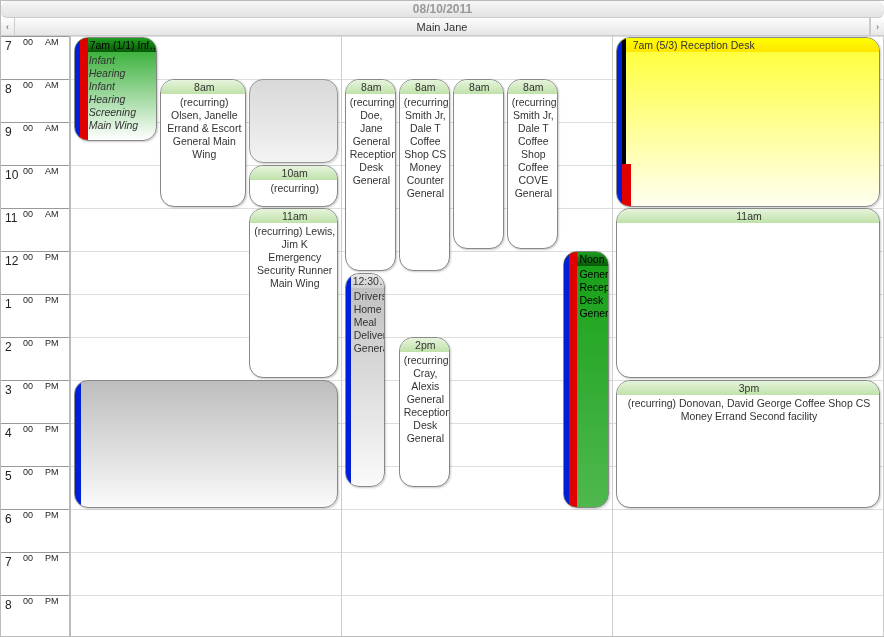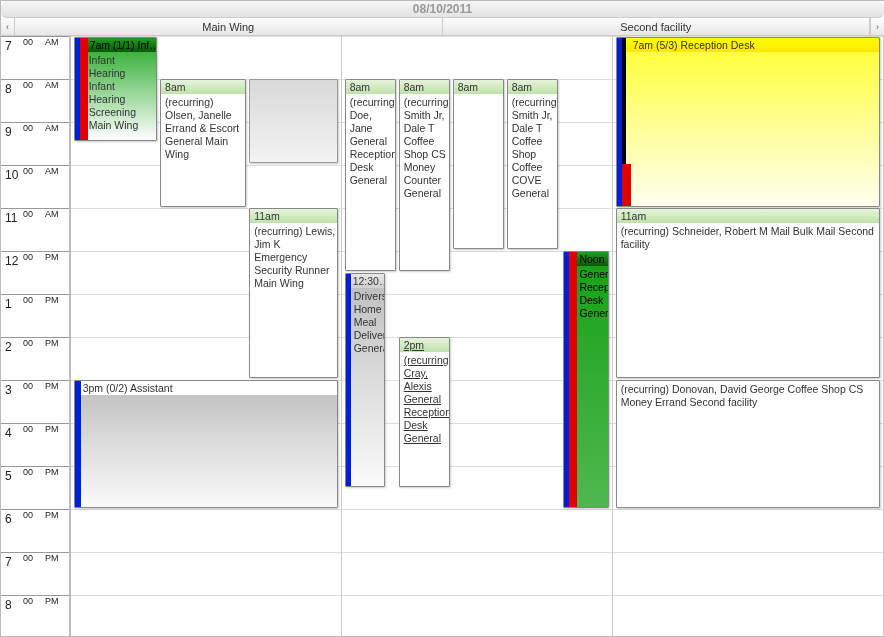--- a/index.html
+++ b/index.html
@@ -50,42 +50,42 @@
     position: absolute; left: 70px; top: 0; right: 0; height: 100%;
     display: flex;
   }
   .col {
     flex: 1; position: relative; border-right: 1px solid #ccc;
   }
   .gridline { position: absolute; left: 0; right: 0; border-top: 1px solid #ddd; }
 
   .appt {
     position: absolute;
-    border: 1px solid #888; border-radius: 1px;
+    border: 1px solid #888; border-radius: 14px;
     overflow: hidden;
     box-shadow: 1px 1px 2px rgba(0,0,0,0.2);
     font-size: 10.5px; line-height: 13px;
   }
   .appt .hdr {
     height: 14px; line-height: 14px; padding: 0 2px 0 4px;
     font-size: 10.5px; white-space: nowrap; overflow: hidden;
   }
   .appt .bar-left { position: absolute; left: 0; top: 0; bottom: 0; }
   .appt .bar-left .s1 { position: absolute; left: 0; top: 0; bottom: 0; }
   .appt .bar-left .s2 { position: absolute; top: 0; bottom: 0; }
   .appt .txt { padding: 2px 2px 2px 4px; }
-  .appt .txt.padleft { padding-left: 14px; }
+  .appt .txt.padleft { padding-left: 14px; font-style: italic; }
 
   .hdr.green { background: linear-gradient(#e6f4dc,#bfe2a9); }
   .hdr.darkgreen { background: linear-gradient(#1f9e1f,#085808); color: #000; }
   .hdr.grey { background: linear-gradient(#e8e8e8,#d0d0d0); }
   .hdr.yellow { background: linear-gradient(#ffff00,#ffe600); }
   .hdr.white { background: #fff; }
 
-  .bg-white { background: #fff; }
+  .bg-white { background: #fff; text-align: center; }
   .bg-greengrad { background: linear-gradient(#1fa61f,#fff); }
   .bg-greygrad { background: linear-gradient(#bdbdbd,#fafafa); }
   .bg-grey { background: linear-gradient(#d9d9d9,#f3f3f3); }
   .bg-yellowgrad { background: linear-gradient(#ffff30,#fffff0); }
   .bg-greenbody { background: linear-gradient(#16a016,#4fb84f); color: #000; }
 
   .stripe-blue { background: #0020d8; }
   .stripe-red  { background: #e00000; }
   .stripe-black{ background: #000; }
 </style>
@@ -95,22 +95,21 @@
 <div class="wrap">
 
   <div class="datebar">
     <span>08/10/2011</span>
   </div>
 
   <div class="colheads">
     <div class="navbtn">
       <span>‹</span>
     </div>
-    <div class="colhead">Main Wing</div>
-    <div class="colhead">Second facility</div>
+    <div class="colhead">Main Jane</div>
     <div class="navbtn right">
       <span>›</span>
     </div>
   </div>
 
   <div class="body">
 
     <div class="gutter">
       <div class="hourcell">
           <span class="h">7</span>
@@ -211,31 +210,34 @@
           <div class="txt padleft">Infant Hearing Infant Hearing Screening Main Wing</div>
         </div>
 
         <div class="appt bg-white" style="left:33%; width:32%; top:43px; height:128px;">
           <div class="hdr green">8am</div>
           <div class="txt">(recurring) Olsen, Janelle Errand &amp; Escort General Main Wing</div>
         </div>
 
         <div class="appt bg-grey" style="left:66%; width:33%; top:43px; height:84px; border-color:#999;"></div>
 
+        <div class="appt bg-white" style="left:66%; width:33%; top:129px; height:42px;">
+          <div class="hdr green">10am</div>
+          <div class="txt">(recurring)</div>
+        </div>
 
         <div class="appt bg-white" style="left:66%; width:33%; top:172px; height:170px;">
           <div class="hdr green">11am</div>
           <div class="txt">(recurring) Lewis, Jim K Emergency Security Runner Main Wing</div>
         </div>
 
         <div class="appt bg-greygrad" style="left:1%; width:98%; top:344px; height:128px;">
           <div class="bar-left" style="width:6px;">
               <div class="s1 stripe-blue" style="width:6px;"></div>
             </div>
-          <div class="hdr white" style="padding-left:8px;">3pm (0/2) Assistant</div>
         </div>
       </div>
 
       <div class="col">
         <div class="gridline" style="top:0"></div>
           <div class="gridline" style="top:43px"></div>
           <div class="gridline" style="top:86px"></div>
           <div class="gridline" style="top:129px"></div>
           <div class="gridline" style="top:172px"></div>
           <div class="gridline" style="top:215px"></div>
@@ -265,21 +267,21 @@
         </div>
 
         <div class="appt bg-greygrad" style="left:1%; width:15%; top:237px; height:214px;">
           <div class="bar-left" style="width:5px;">
               <div class="s1 stripe-blue" style="width:5px;"></div>
             </div>
           <div class="hdr grey" style="padding-left:7px;">12:30…</div>
           <div class="txt" style="padding-left:8px;">Drivers Home Meal Delivery General</div>
         </div>
 
-        <div class="appt bg-white" style="left:21%; width:19%; top:301px; height:150px;text-decoration:underline;">
+        <div class="appt bg-white" style="left:21%; width:19%; top:301px; height:150px;">
           <div class="hdr green">2pm</div>
           <div class="txt">(recurring) Cray, Alexis General Reception Desk General</div>
         </div>
 
         <div class="appt bg-greenbody" style="left:82%; width:17%; top:215px; height:257px;">
           <div class="bar-left" style="width:13px;">
               <div class="s1 stripe-blue" style="width:5px;"></div>
               <div class="s2 stripe-red" style="left:5px; width:8px;"></div>
             </div>
           <div class="hdr darkgreen" style="padding-left:15px;">Noon …</div>
@@ -307,23 +309,23 @@
           <div class="bar-left" style="width:14px;">
             <div class="s1 stripe-blue" style="width:5px;"></div>
             <div class="s2 stripe-black" style="left:5px; width:4px; top:0; bottom:auto; height:75%;"></div>
             <div class="s2 stripe-red" style="left:5px; width:9px; top:75%; bottom:0;"></div>
           </div>
           <div class="hdr yellow" style="padding-left:16px;">7am (5/3) Reception Desk</div>
         </div>
 
         <div class="appt bg-white" style="left:1%; width:98%; top:172px; height:170px;">
           <div class="hdr green">11am</div>
-          <div class="txt">(recurring) Schneider, Robert M Mail Bulk Mail Second facility</div>
         </div>
 
         <div class="appt bg-white" style="left:1%; width:98%; top:344px; height:128px;">
+          <div class="hdr green">3pm</div>
           <div class="txt">(recurring) Donovan, David George Coffee Shop CS Money Errand Second facility</div>
         </div>
       </div>
 
     </div>
   </div>
 </div>
 
 </body></html>

